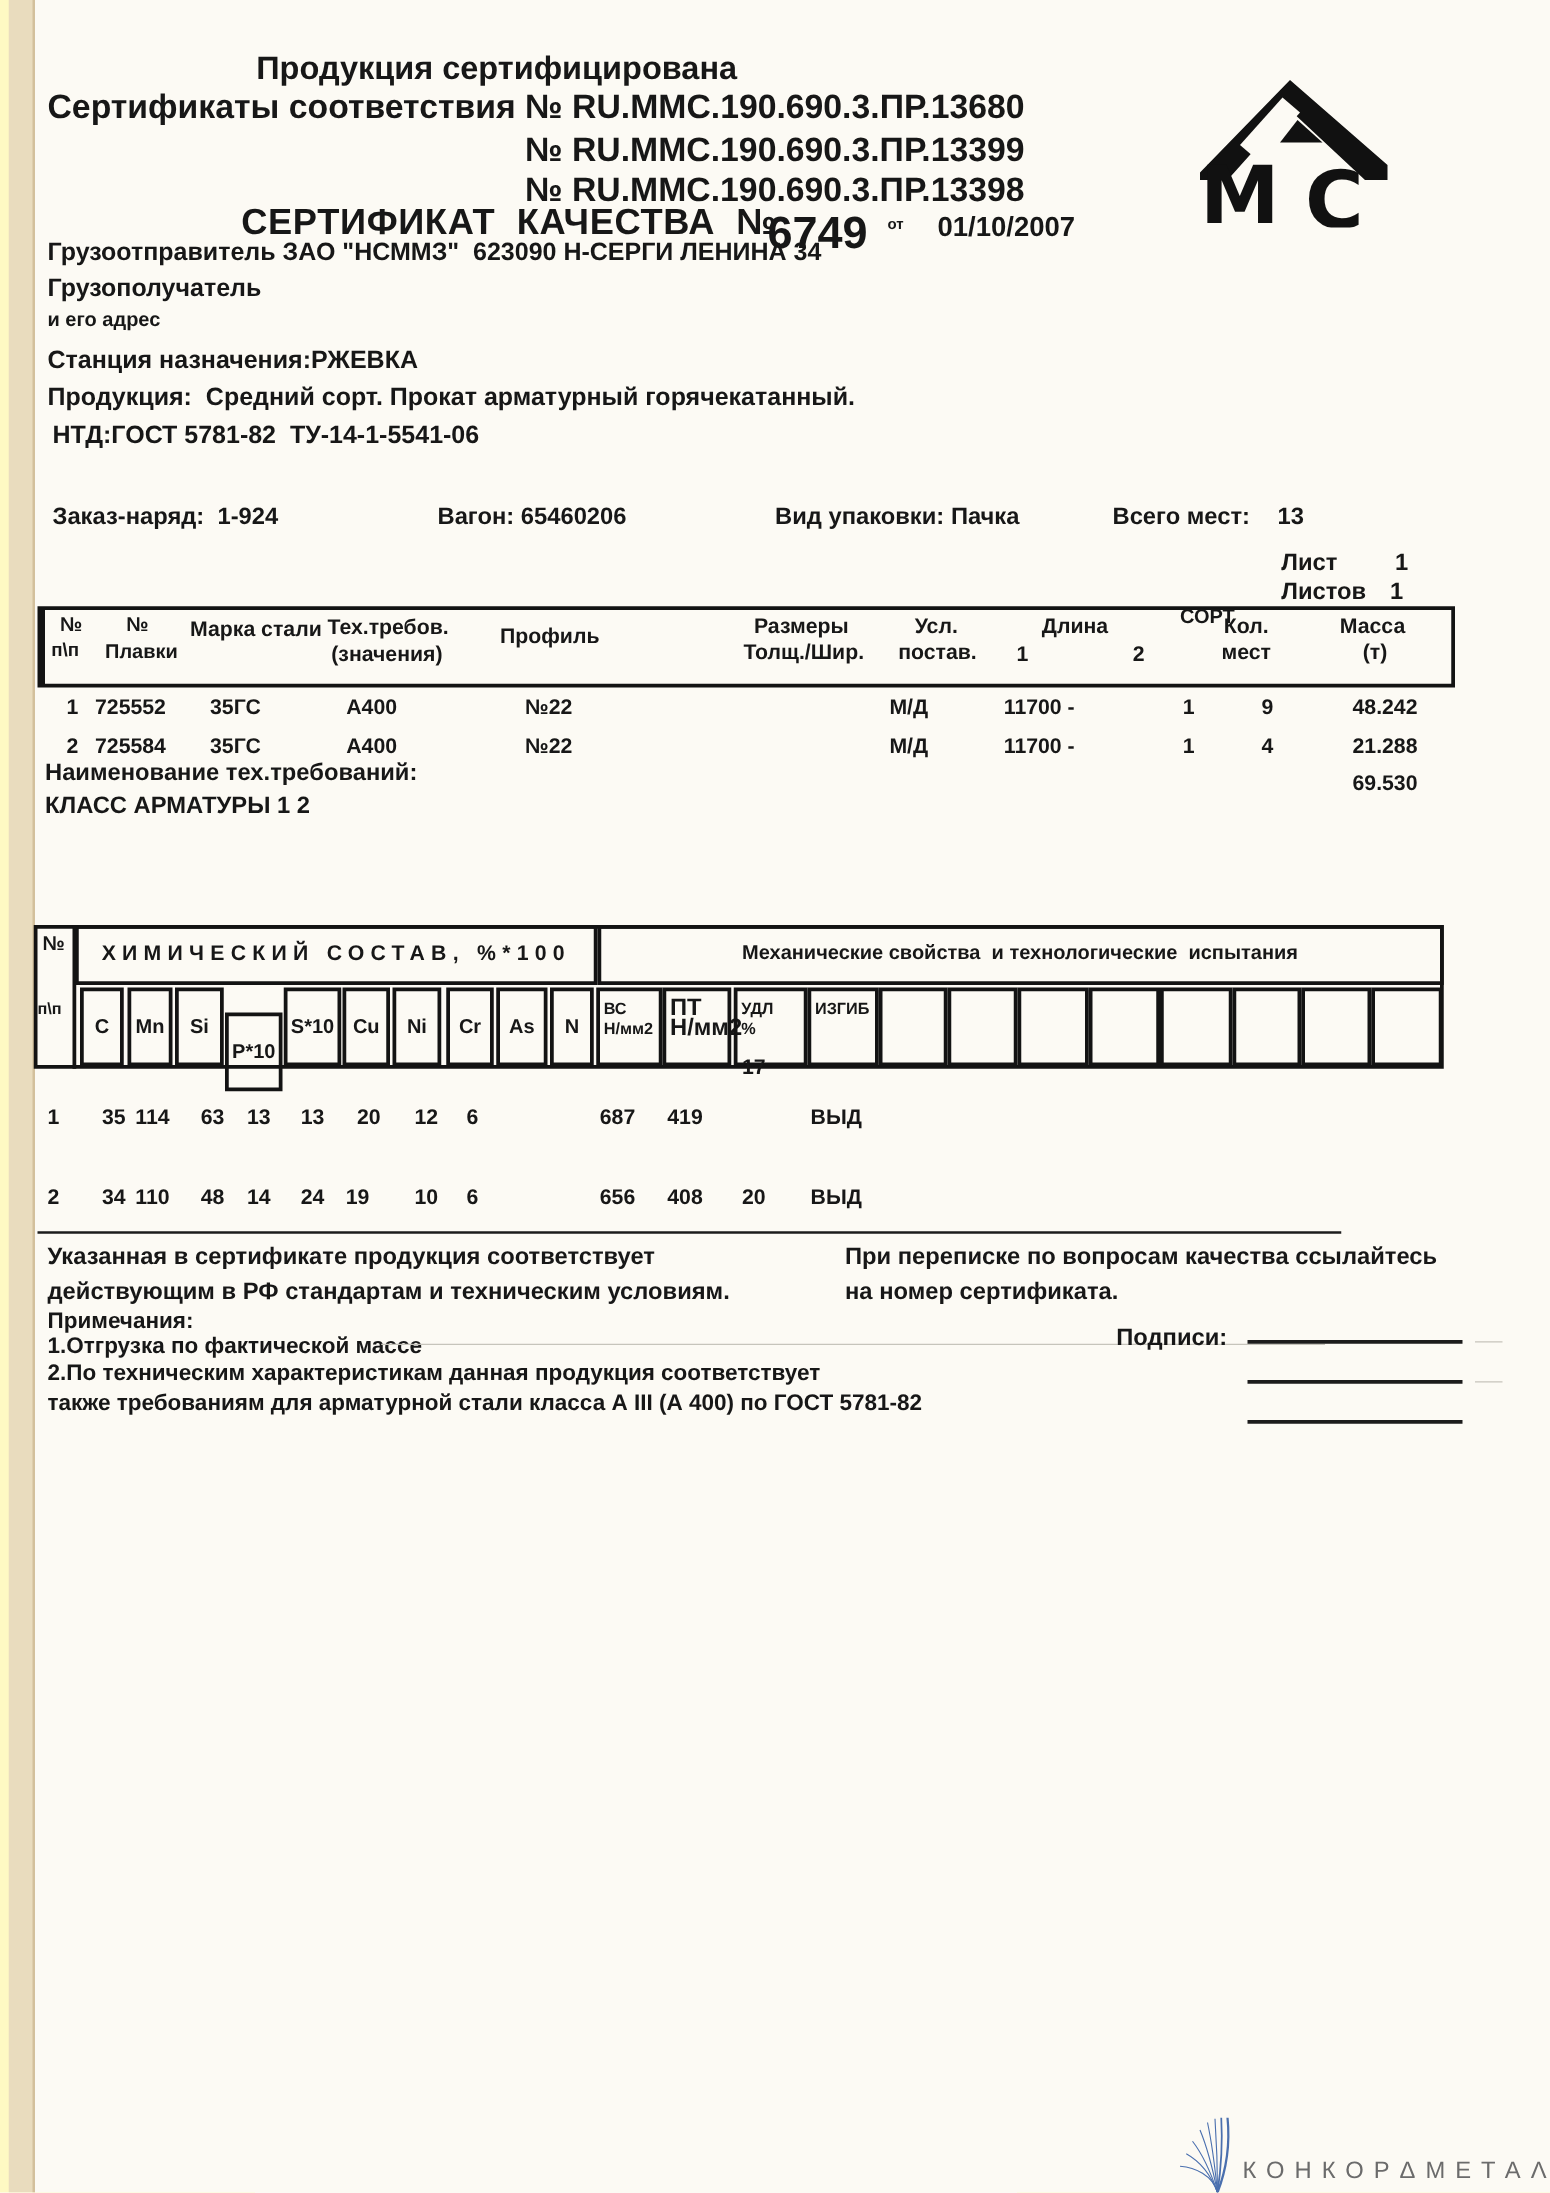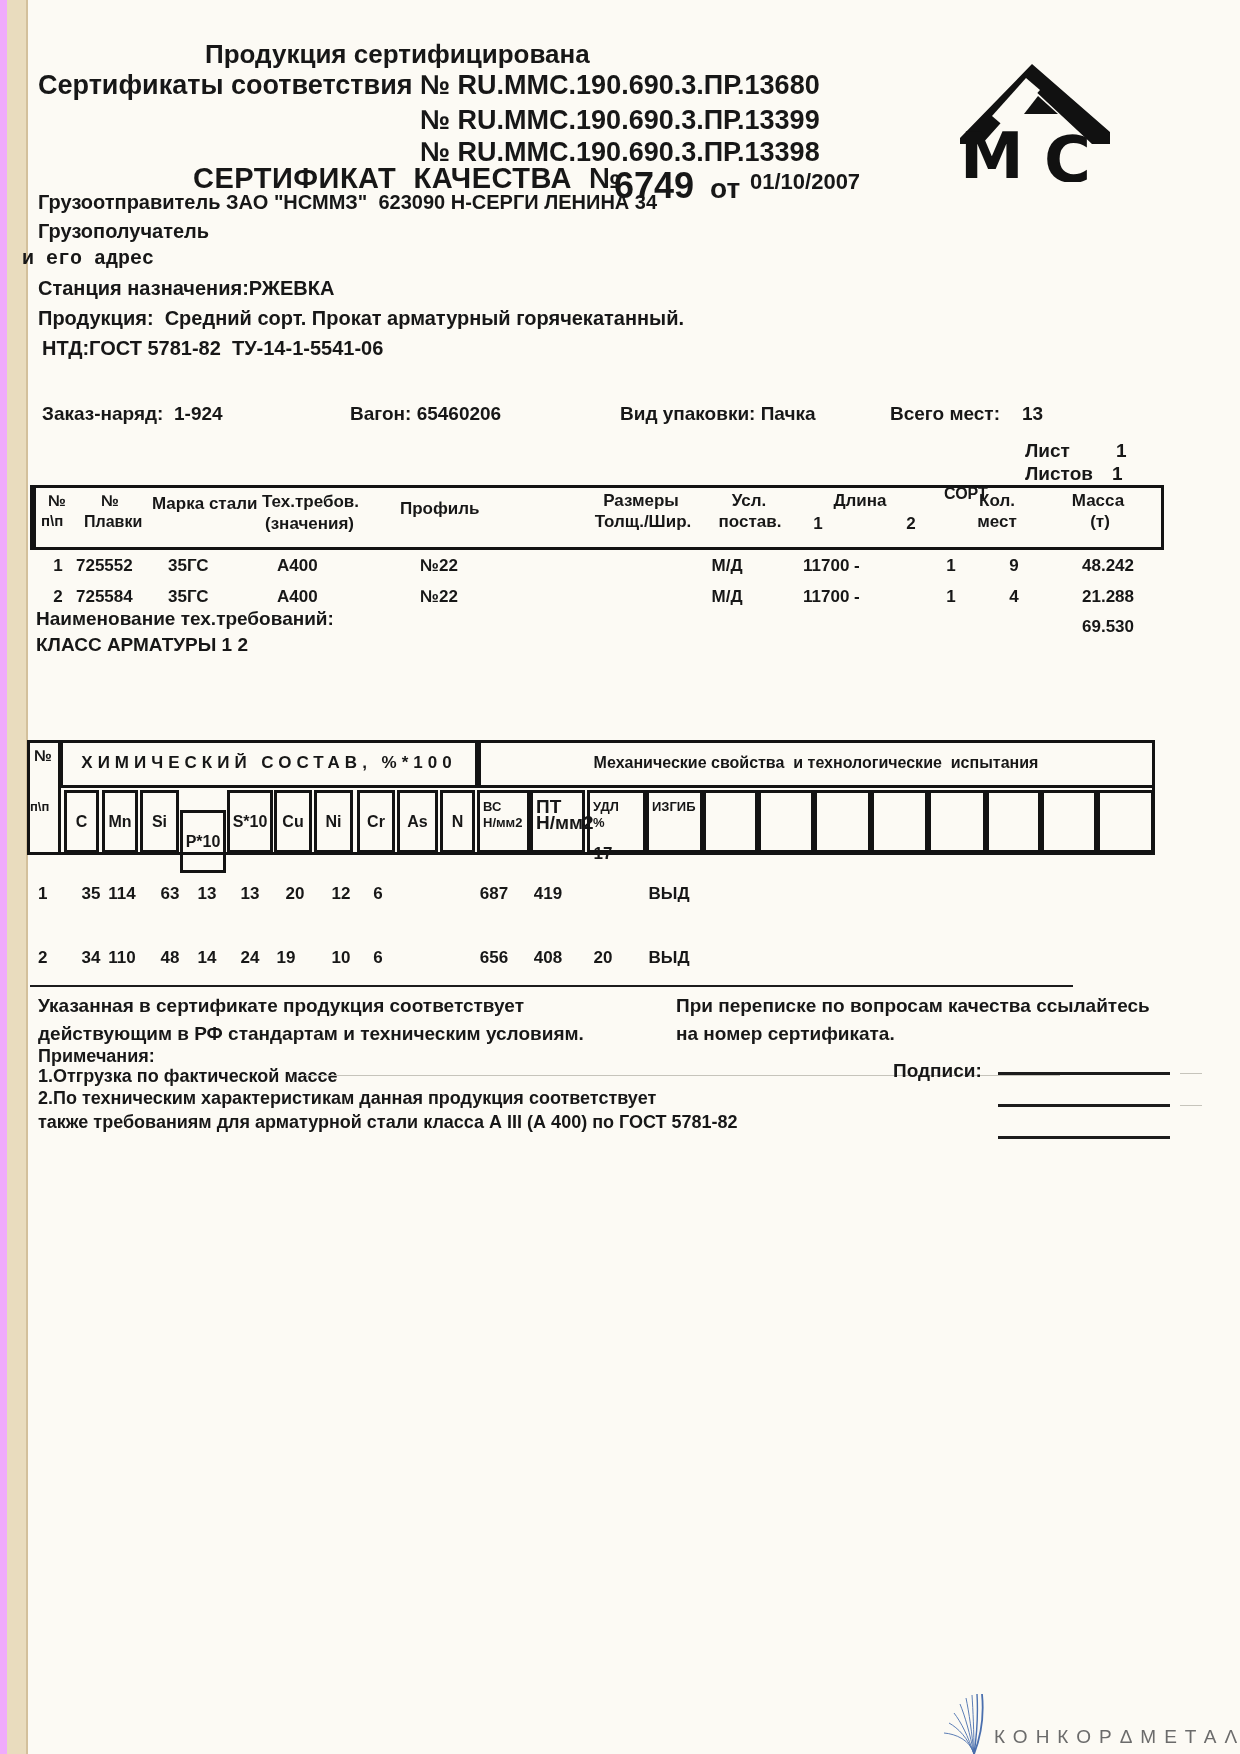--- a/index.html
+++ b/index.html
@@ -1,19 +1,19 @@
 <!DOCTYPE html>
 <html><head>
 <meta charset="utf-8">
 <style>
   html,body{margin:0;padding:0;}
   body{width:1240px;height:1754px;position:relative;background:#ffffff;
        font-family:"Liberation Sans", sans-serif;}
   #page{position:absolute;left:0;top:0;width:1240px;height:1754px;overflow:hidden;
-        background:#f0abfc;}
+        background:#fef9c3;}
   #scan-strip{position:absolute;left:7px;top:0;width:19px;height:1754px;
         background:#e9dcbe;border-right:2px solid #d3c09c;}
   #paper{position:absolute;left:28px;top:0;width:1212px;height:1754px;background:#fcfaf4;}
   .t{position:absolute;font-weight:bold;color:#171717;line-height:1.12;white-space:pre;}
   .ctr{transform:translateX(-50%);}
   .box{position:absolute;border:3px solid #131313;box-sizing:border-box;background:transparent;}
   .line{position:absolute;border-top:2px solid #1c1c1c;}
   .faintline{position:absolute;border-top:1px solid #c6c4bb;}
   .vert{font-size:16px;line-height:12.5px;width:14px;word-break:break-all;text-align:left;}
   .gray{color:#6b6b6b;font-weight:normal;}
@@ -33,26 +33,26 @@
   <svg style="position:absolute;left:948px;top:56px;" width="172" height="126" viewBox="0 0 172 126">
     <polygon points="12,82 84,8 162,76 162,88 144,88 84,32 34,88 12,88" fill="#111"></polygon>
     <polygon points="78,22 92,34 58,72 44,60" fill="#fcfaf4"></polygon>
     <polygon points="90,40 110,58 76,58" fill="#111"></polygon>
     <text x="12" y="122" font-family="DejaVu Sans, sans-serif" font-weight="bold" font-size="64" fill="#111">М</text>
     <text x="96" y="126" font-family="DejaVu Sans, sans-serif" font-weight="bold" font-size="64" fill="#111">С</text>
   </svg>
 
   <div class="t" style="left:193px;top:162px;font-size:29px;letter-spacing:.5px;">СЕРТИФИКАТ  КАЧЕСТВА  №</div>
   <div class="t" style="left:614px;top:166px;font-size:36px;">6749</div>
-  <div class="t" style="left:710px;top:173px;font-size:28px;">от</div>
+  <div class="t" style="left:710px;top:173px;font-size:12px;">от</div>
   <div class="t" style="left:750px;top:170px;font-size:22px;">01/10/2007</div>
 
   <div class="t" style="left:38px;top:191px;font-size:20px;"><span>Грузоотправитель</span> <span>ЗАО "НСММЗ"  623090 Н-СЕРГИ ЛЕНИНА 34</span></div>
   <div class="t" style="left:38px;top:220px;font-size:20px;">Грузополучатель</div>
-  <div class="t" style="left:22px;top:248px;font-size:20px;font-family:Liberation Mono, monospace;">и его адрес</div>
+  <div class="t" style="left:38px;top:248px;font-size:16px;">и его адрес</div>
   <div class="t" style="left:38px;top:277px;font-size:20px;"><span>Станция назначения:</span><span>РЖЕВКА</span></div>
   <div class="t" style="left:38px;top:307px;font-size:20px;"><span>Продукция:</span>  <span>Средний сорт. Прокат арматурный горячекатанный.</span></div>
   <div class="t" style="left:42px;top:337px;font-size:20px;">НТД:ГОСТ 5781-82  ТУ-14-1-5541-06</div>
 
   <div class="t" style="left:42px;top:403px;font-size:19px;"><span>Заказ-наряд:</span>  <span>1-924</span></div>
   <div class="t" style="left:350px;top:403px;font-size:19px;"><span>Вагон:</span> <span>65460206</span></div>
   <div class="t" style="left:620px;top:403px;font-size:19px;"><span>Вид упаковки:</span> <span>Пачка</span></div>
   <div class="t" style="left:890px;top:403px;font-size:19px;">Всего мест:</div>
   <div class="t" style="left:1022px;top:403px;font-size:19px;">13</div>
 

